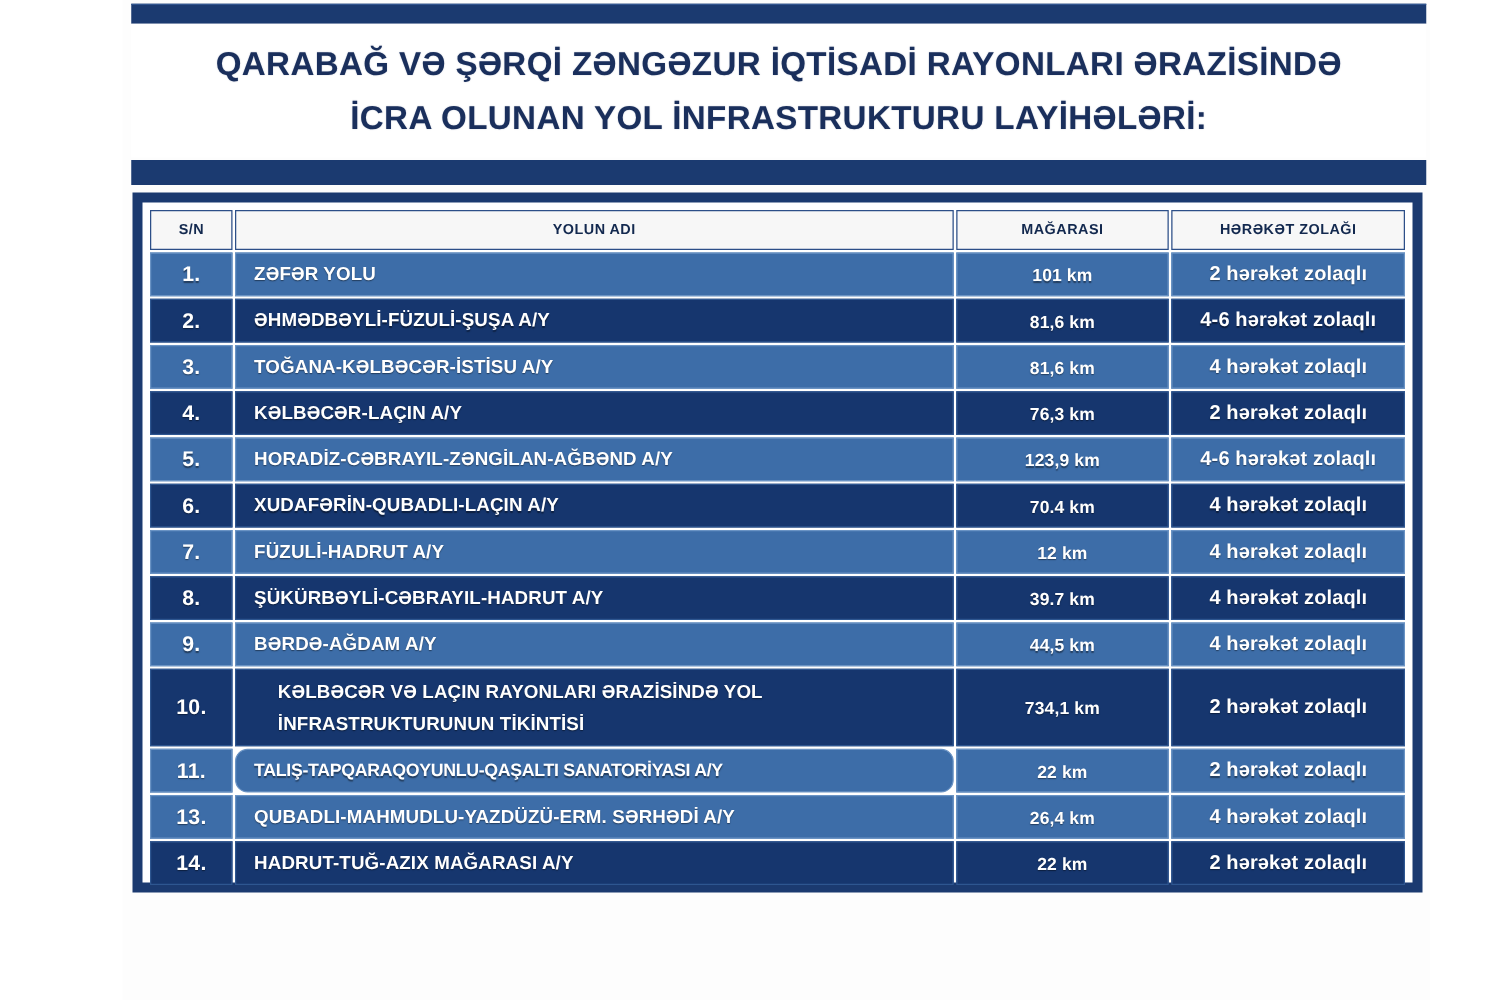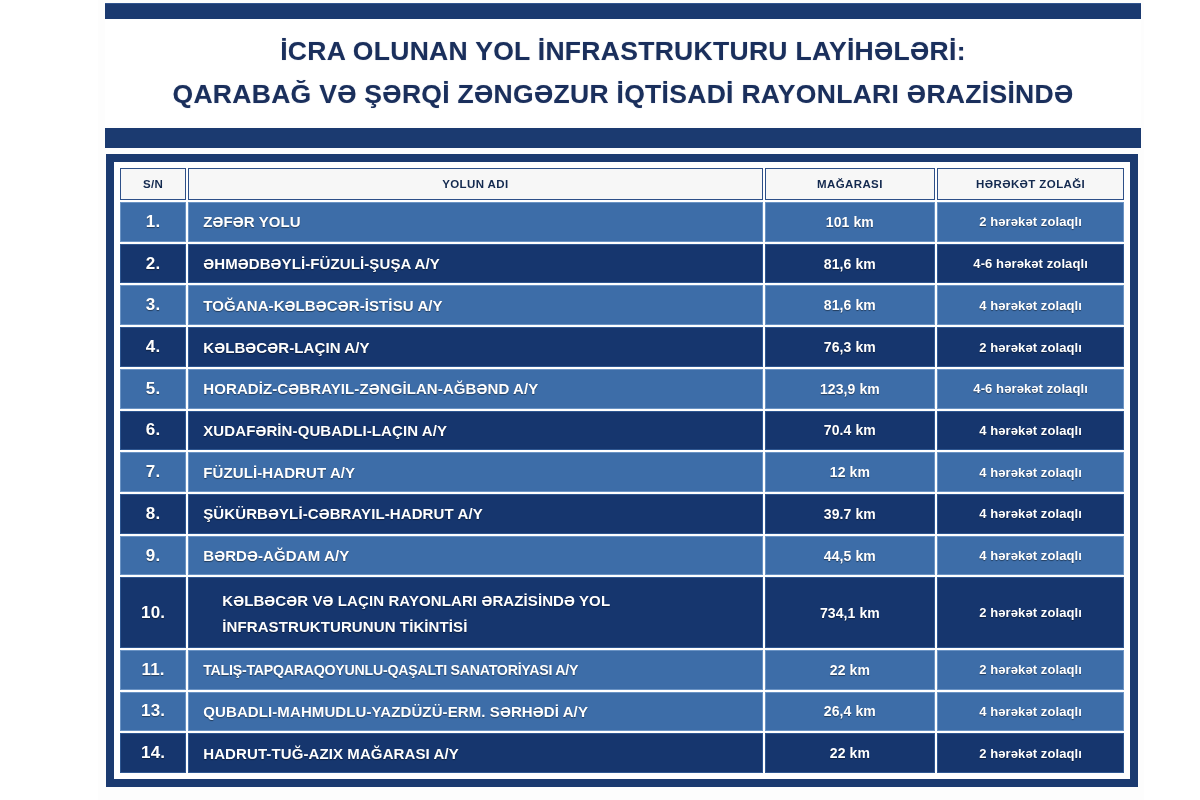--- a/index.html
+++ b/index.html
@@ -73,21 +73,21 @@
     position: absolute;
     left: 105px; top: 128px;
     width: 1036px; height: 20px;
     background: #1b3a70;
   }
 
   
   .table-frame {
     position: absolute;
     left: 106px; top: 154px;
-    width: 1032px; height: 633px;
+    width: 1032px; height: 560px;
     background: #1b3a70;
     padding: 8px;
   }
   .table-inner {
     width: 100%; height: 100%;
     background: #ffffff;
     padding: 4px;
   }
 
   table.roads {
@@ -142,44 +142,44 @@
     text-align: left;
     padding-left: 14px;
     font-size: 15px;
   }
   tbody td.len {
     text-align: center;
     font-size: 14px;
   }
   tbody td.lanes {
     text-align: center;
-    font-size: 13px;
+    font-size: 16px;
     letter-spacing: 0.1px;
   }
 
   tbody tr.tall td { height: 62px; }
   tbody tr.tall td.name { line-height: 1.72; padding-top: 2px; padding-left: 33px; }
   tbody td.name .ln { display: block; }
 
   
-  tbody td.name.tight { font-size: 14.2px; letter-spacing: -0.25px; }
+  tbody td.name.tight { font-size: 14.2px; letter-spacing: -0.25px; border-radius: 10px; }
 </style>
 </head>
 <body>
 
 <div class="page">
 
   <div class="side-shade-left"></div>
   <div class="side-shade-right"></div>
 
   <div class="topbar"></div>
 
   <div class="title-block">
+    <div class="title-line">QARABAĞ VƏ ŞƏRQİ ZƏNGƏZUR İQTİSADİ RAYONLARI ƏRAZİSİNDƏ</div>
     <div class="title-line">İCRA OLUNAN YOL İNFRASTRUKTURU LAYİHƏLƏRİ:</div>
-    <div class="title-line">QARABAĞ VƏ ŞƏRQİ ZƏNGƏZUR İQTİSADİ RAYONLARI ƏRAZİSİNDƏ</div>
   </div>
 
   <div class="midbar"></div>
 
   <div class="table-frame">
     <div class="table-inner">
       <table class="roads">
         <colgroup>
           <col class="c-sn">
             <col class="c-name">

